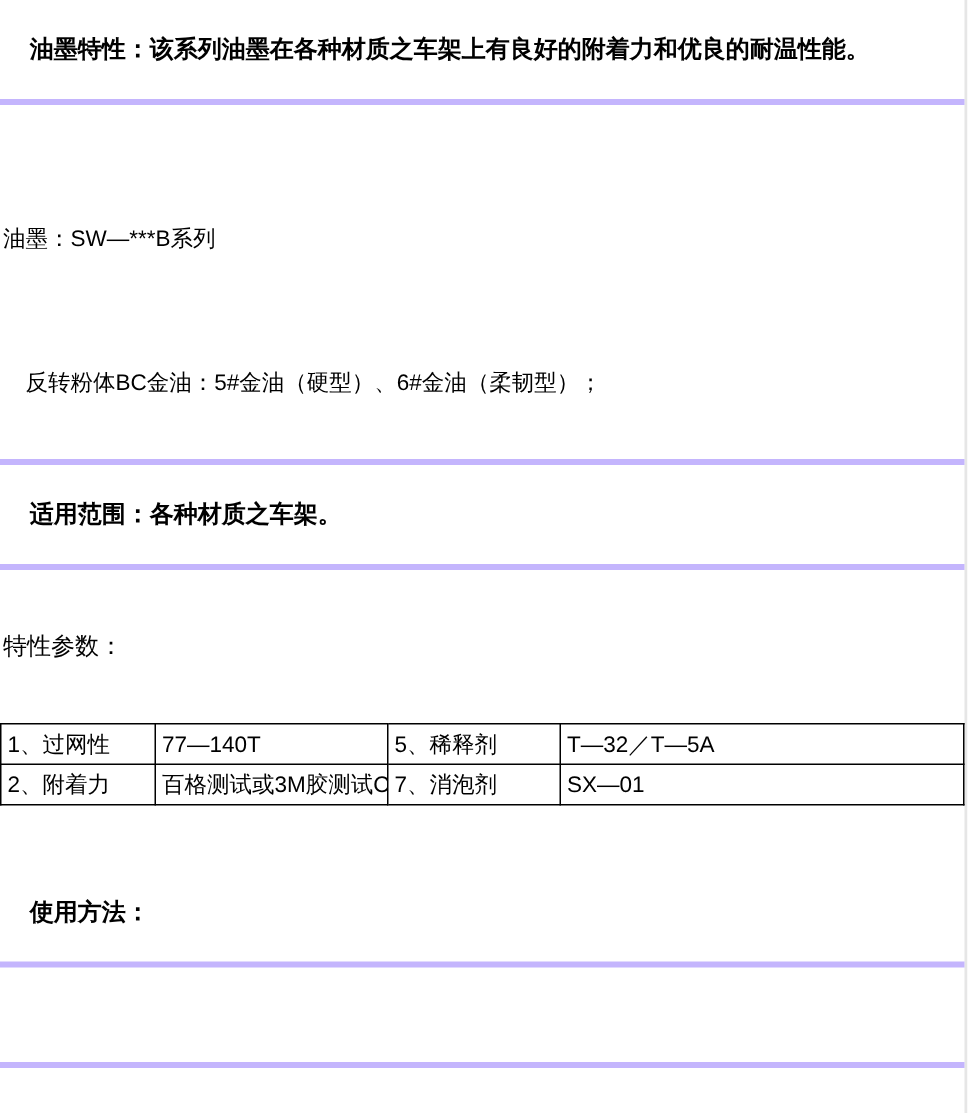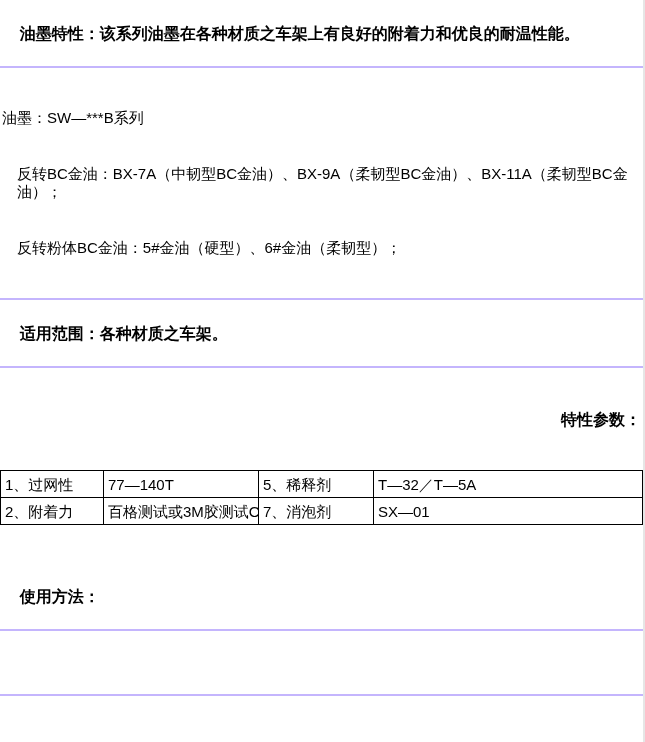--- a/index.html
+++ b/index.html
@@ -6,36 +6,36 @@
   .doc{
     width:645px;
     min-height:742px;
     box-sizing:border-box;
     font-family:"Liberation Sans","DejaVu Sans",sans-serif;
     color:#000;
     background:#fff;
     border-right:2px solid #e6e6e6;
   }
   .row{
-    border-bottom:2px solid #c4b5fd;
+    border-bottom:4px solid #c4b5fd;
     padding:3px 2px 3px 2px;
     font-size:15px;
     line-height:19px;
     white-space:pre-wrap;
   }
   .row.hdr{
     font-weight:bold;
     font-size:16px;
     padding:5px 2px 4px 2px;
   }
-  .series .line{line-height:18px;}
+  .series .line{line-height:18px;margin-top:40px;}
   .series .indent{padding-left:15px;}
   .row-params{border-bottom:none;padding:3px 0 0 0;}
   .row-params .params-title{
-    font-weight:bold;font-size:16px;line-height:19px;padding:1px 2px 3px 2px;text-align:right;
+    font-weight:normal;font-size:16px;line-height:19px;padding:1px 2px 3px 2px;
   }
   table.params{
     border-collapse:collapse;
     width:100%;
     table-layout:fixed;
     border-radius:14px;
   }
   table.params td{
     border:1px solid #000;
     height:24px;
@@ -49,21 +49,20 @@
 <body>
 
 <div class="doc">
 
   <div class="row hdr">
     <span>油墨特性：该系列油墨在各种材质之车架上有良好的附着力和优良的耐温性能。</span>
   </div>
 
   <div class="row series">
     <div class="line">油墨：SW—***B系列</div>
-    <div class="line indent">反转BC金油：BX-7A（中韧型BC金油）、BX-9A（柔韧型BC金油）、BX-11A（柔韧型BC金油）；</div>
     <div class="line indent">反转粉体BC金油：5#金油（硬型）、6#金油（柔韧型）；</div>
   </div>
 
   <div class="row hdr">
     <span>适用范围：各种材质之车架。</span>
   </div>
 
   <div class="row row-params">
     <div class="params-title">特性参数：</div>
     <table class="params">

